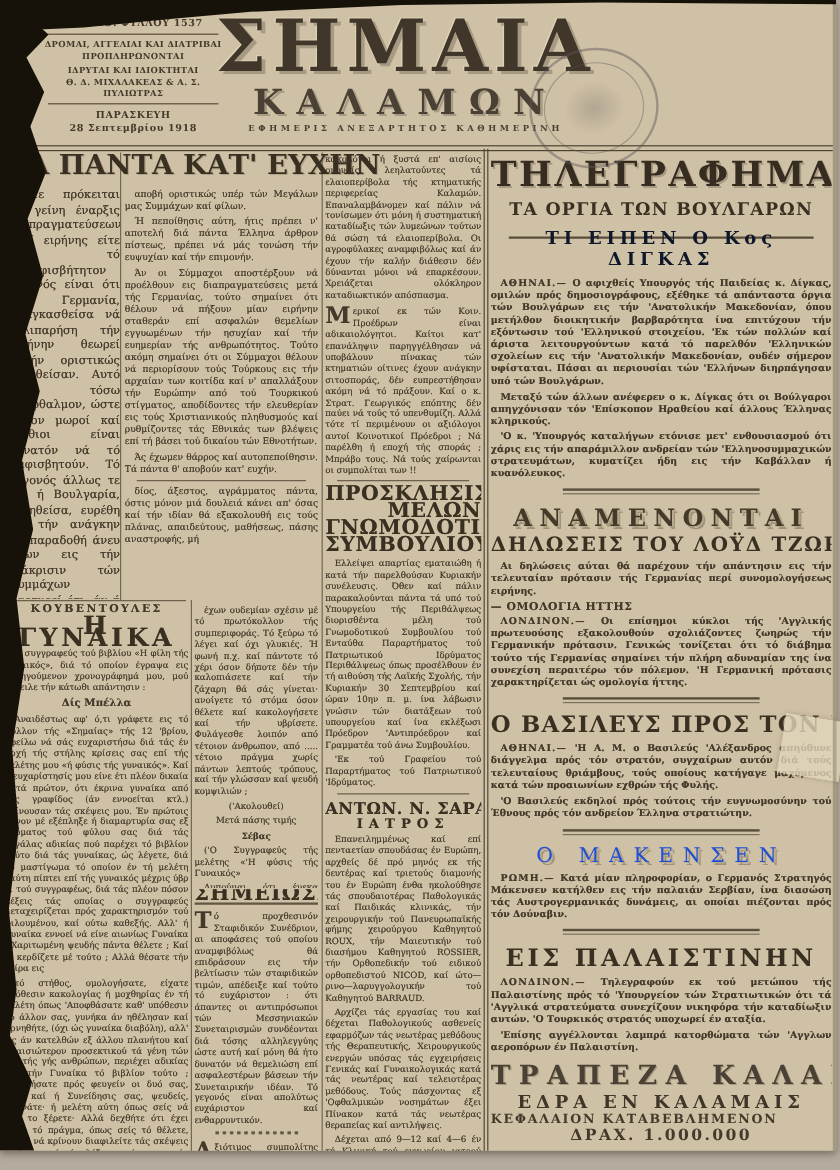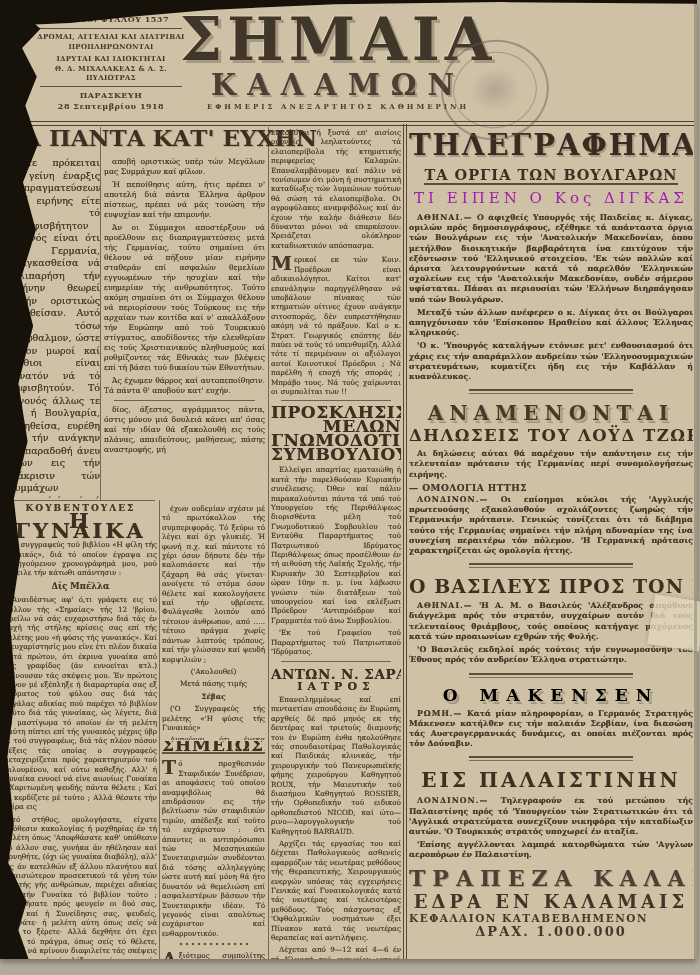--- a/index.html
+++ b/index.html
@@ -73,37 +73,37 @@
   .squiggle{height:5px;margin:4px 16px;
     background:radial-gradient(circle 2px at 3px 2px, rgba(70,58,43,.8) 1.4px, transparent 1.6px) repeat-x;
     background-size:6px 5px;}
   .h-invite{font-size:17px;font-weight:bold;text-align:right;line-height:14px;letter-spacing:.5px;color:#3a3022;}
   .h-doctor{font-size:13.5px;font-weight:bold;text-align:center;line-height:16px;letter-spacing:.5px;color:#3a3022;white-space:nowrap;}
   .h-doctor2{font-size:11px;font-weight:bold;text-align:center;letter-spacing:5px;margin-bottom:4px;color:#3a3022;}
   
   #tele-head{font-size:29px;font-weight:bold;letter-spacing:2px;text-align:center;color:#362c1f;
     text-shadow:1.5px 1.5px 0 rgba(54,44,31,.25);white-space:nowrap;margin-top:2px;}
   #tele-sub1{font-size:14.5px;font-weight:bold;letter-spacing:1px;text-align:center;margin-top:4px;color:#3a3022;}
-  #tele-sub1 span{border-bottom:2px solid rgba(58,48,34,.8);padding-bottom:0;}
-  #tele-sub2{font-size:15px;font-weight:normal;letter-spacing:4px;text-align:center;margin:6px 0 6px;color:#a21caf;}
+  #tele-sub1 span{border-bottom:2px solid rgba(58,48,34,.8);padding-bottom:14px;}
+  #tele-sub2{font-size:15px;font-weight:bold;letter-spacing:4px;text-align:center;margin:6px 0 6px;color:#0f172a;}
   .divider{width:58%;margin:7px auto;border-top:2.5px solid rgba(70,58,43,.85);
     border-bottom:1px solid rgba(70,58,43,.6);height:2px;}
   .h-tel1{font-size:20px;font-weight:bold;letter-spacing:6px;text-align:center;color:#453a2a;
     text-shadow:1.5px 1.5px 0 rgba(183,168,136,.9),2.5px 2.5px 0 rgba(69,58,44,.35);white-space:nowrap;}
   .h-tel2{font-size:16.5px;font-weight:bold;letter-spacing:1.5px;text-align:center;color:#3a3022;margin-top:1px;white-space:nowrap;}
   .h-tel3{font-size:19px;font-weight:bold;letter-spacing:1px;text-align:center;color:#3a3022;white-space:nowrap;}
-  .h-mak{font-size:17px;font-weight:bold;letter-spacing:8px;text-align:center;color:#000000;
+  .h-mak{font-size:17px;font-weight:normal;letter-spacing:8px;text-align:center;color:#1d4ed8;
     text-shadow:1.5px 1.5px 0 rgba(183,168,136,.9),2.5px 2.5px 0 rgba(69,58,44,.35);white-space:nowrap;}
   .h-pal{font-size:20px;font-weight:bold;letter-spacing:3px;text-align:center;color:#3a3022;white-space:nowrap;}
   .city{font-weight:bold;letter-spacing:1px;}
   .tb-sub{font-size:9px;font-weight:bold;letter-spacing:.5px;margin:3px 0 2px;text-indent:0;}
   
   .h-bank{font-size:22px;letter-spacing:7px;text-align:center;color:#4a4033;font-weight:600;
     text-shadow:1px 1px 0 rgba(74,64,51,.3);white-space:nowrap;margin-top:4px;}
-  .h-bank2{font-size:18px;font-weight:bold;letter-spacing:4px;text-align:center;color:#3f3528;}
+  .h-bank2{font-size:15px;font-weight:bold;letter-spacing:4px;text-align:center;color:#3f3528;}
   .h-bank3{font-size:10.5px;font-weight:bold;letter-spacing:1.5px;text-align:left;}
   .h-bank4{font-size:13px;font-weight:bold;letter-spacing:2px;text-align:center;margin-bottom:4px;}
 </style>
 </head>
 <body>
 
 <div id="paper">
 
   <div id="masthead">
     <div class="mast-left">

